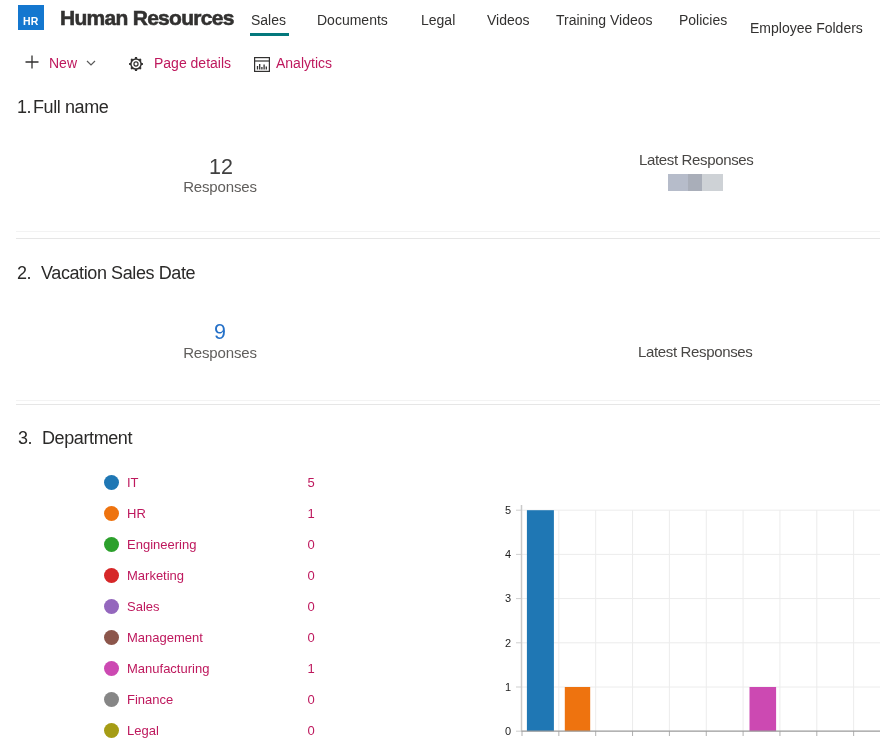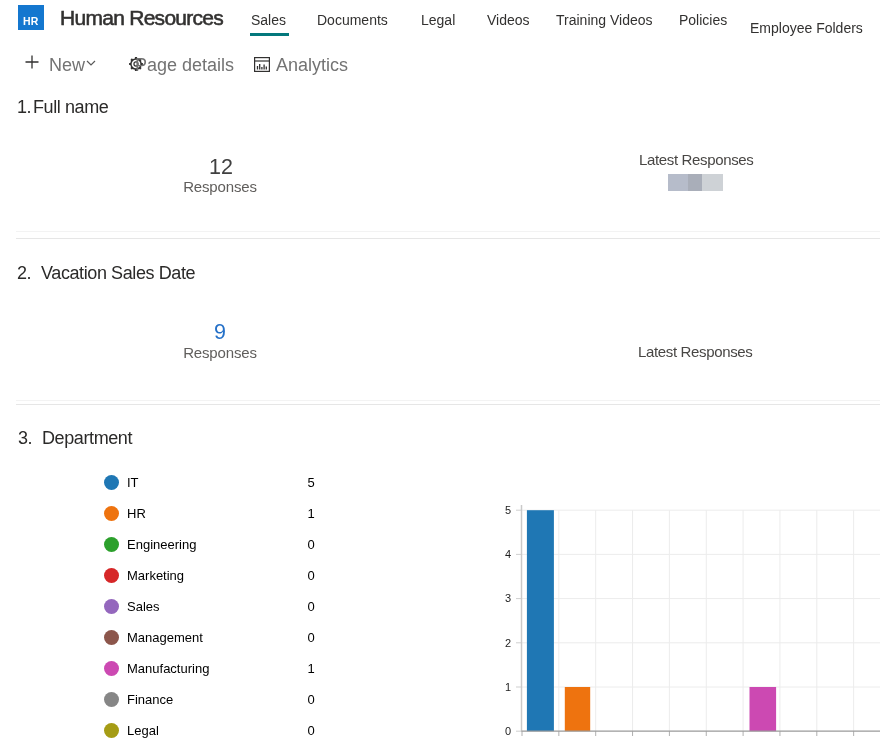--- a/index.html
+++ b/index.html
@@ -1,28 +1,28 @@
 <!DOCTYPE html>
 <html><head>
 <meta charset="utf-8">
 <style>
 *{margin:0;padding:0;box-sizing:border-box}
 html,body{width:880px;height:744px;background:#fff;font-family:"Liberation Sans",sans-serif;overflow:hidden}
 .abs{position:absolute}
 body{position:relative}
 .navitem{color:#323130;font-size:14px}
-.cmdtext{color:#737373;font-size:18px}
+.cmdtext{color:#be185d;font-size:14px}
 .sechead{font-size:18px;color:#2b2a29;letter-spacing:-0.4px}
-.legendlabel{font-size:13px;color:#000000}
+.legendlabel{font-size:13px;color:#be185d}
 </style>
 </head>
 <body>
 
 <div class="abs" style="left:17.5px;top:4.5px;width:26.5px;height:25.5px;background:#1477cf;color:#fff;font-size:10.5px;font-weight:700;display:flex;align-items:center;justify-content:center;letter-spacing:.2px;padding-top:8px">HR</div>
-<div class="abs" style="left:60px;top:5.5px;font-size:21px;font-weight:400;color:#323130;letter-spacing:-0.72px;-webkit-text-stroke:0.55px #323130">Human Resources</div>
+<div class="abs" style="left:60px;top:5.5px;font-size:21px;font-weight:700;color:#323130;letter-spacing:-0.72px;-webkit-text-stroke:0.55px #323130">Human Resources</div>
 
 <div class="abs navitem" style="left:251px;top:12px">Sales</div>
 <div class="abs navitem" style="left:317px;top:12px">Documents</div>
 <div class="abs navitem" style="left:421px;top:12px">Legal</div>
 <div class="abs navitem" style="left:487px;top:12px">Videos</div>
 <div class="abs navitem" style="left:556px;top:12px">Training Videos</div>
 <div class="abs navitem" style="left:679px;top:12px">Policies</div>
 <div class="abs navitem" style="left:750px;top:20px">Employee Folders</div>
 <div class="abs" style="left:250px;top:33px;width:39px;height:2.5px;background:#03787c"></div>
 
@@ -35,21 +35,21 @@
 </svg>
 <svg class="abs" style="left:128px;top:56px" width="16" height="16" viewBox="0 0 16 16">
   <g stroke="#323130" fill="none">
     <circle cx="8" cy="8" r="5.1" stroke-width="1.5"></circle>
     <circle cx="8" cy="8" r="2.05" stroke-width="1.2"></circle>
     <g stroke-width="2.2">
       <path d="M8 1.1 V3 M8 13 V14.9 M1.1 8 H3 M13 8 H14.9 M3.12 3.12 L4.46 4.46 M11.54 11.54 L12.88 12.88 M12.88 3.12 L11.54 4.46 M4.46 11.54 L3.12 12.88"></path>
     </g>
   </g>
 </svg>
-<div class="abs cmdtext" style="left:135px;top:55px">Page details</div>
+<div class="abs cmdtext" style="left:154px;top:55px">Page details</div>
 <svg class="abs" style="left:254px;top:57px" width="16" height="15" viewBox="0 0 16 15">
   <rect x="0.6" y="0.6" width="14.8" height="13.8" fill="none" stroke="#323130" stroke-width="1.2"></rect>
   <path d="M0.6 4 H15.4" stroke="#323130" stroke-width="1.2"></path>
   <path d="M3.5 12.5 V9 M5.7 12.5 V7 M7.9 12.5 V10 M10.1 12.5 V7.5 M12.3 12.5 V9.5" stroke="#323130" stroke-width="1.3"></path>
 </svg>
 <div class="abs cmdtext" style="left:276px;top:55px">Analytics</div>
 
 <div class="abs sechead" style="left:17px;top:97px">1.</div>
 <div class="abs sechead" style="left:33px;top:97px">Full name</div>
 <div class="abs" style="left:171px;top:155px;width:100px;text-align:center;font-size:21.5px;color:#404040">12</div>

